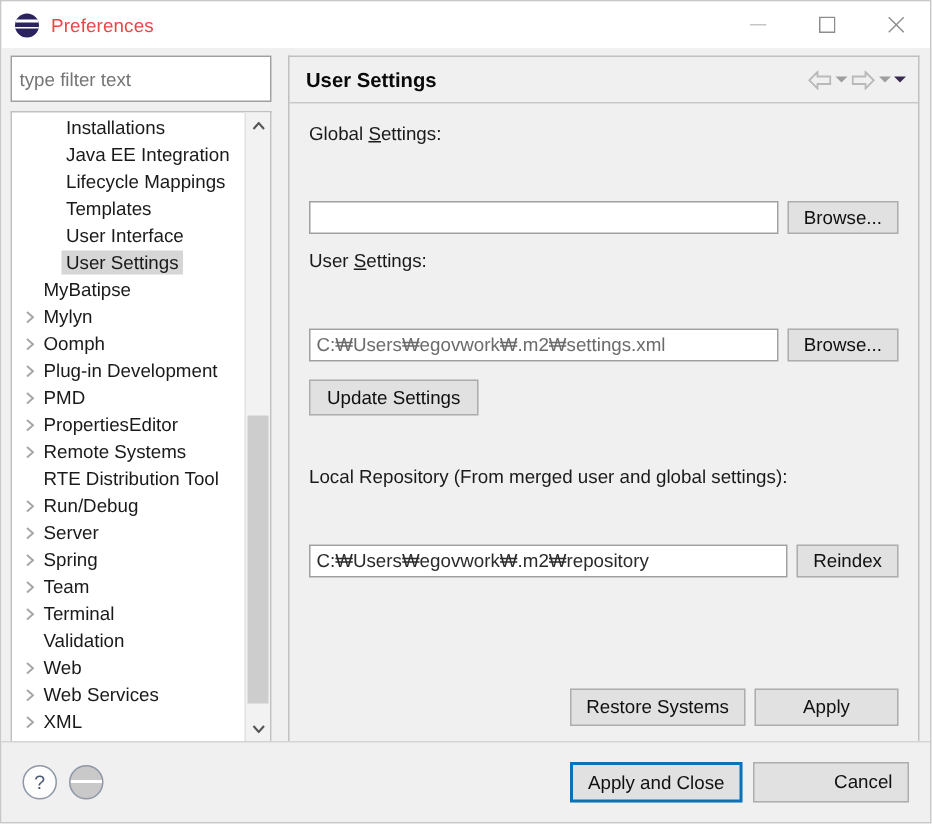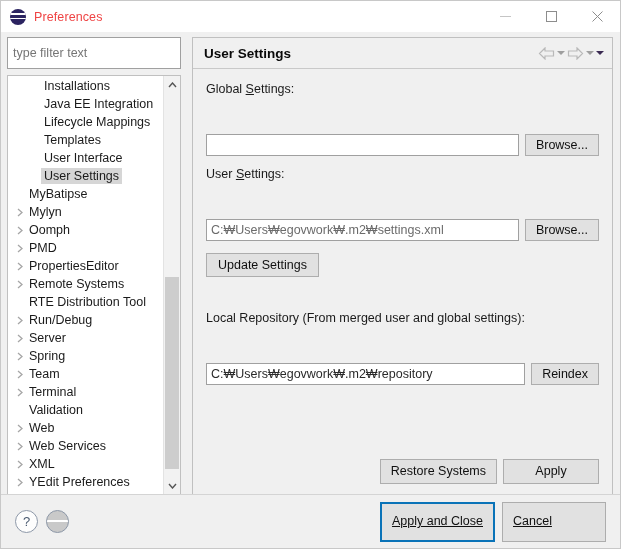--- a/index.html
+++ b/index.html
@@ -288,24 +288,23 @@
   #dot-icon::before {
     content: "";
     position: absolute; left: 0; right: 0; top: 9px;
     height: 2px; background: #ffffff;
   }
   #bottom-actions {
     margin-left: auto;
     display: flex; gap: 7px;
   }
   #bottom-actions .btn {
-    height: 40px; line-height: 25px;
+    height: 27px; line-height: 25px;
     min-width: 104px;
-    text-align: left;
-    text-decoration: underline;
+    text-align: right;
   }
   #apply-and-close-button {
     border: 2px solid #0a73b8;
     line-height: 23px;
   }
 </style>
 </head>
 <body>
 
 <div id="window">
@@ -376,20 +375,28 @@
                 </svg>
               </span>
               <span class="tlabel">Oomph</span>
             </div>
             <div class="trow depth0">
               <span class="arrow">
                 <svg width="6" height="9" viewBox="0 0 6 9">
                   <path d="M1 1 L5 4.5 L1 8" fill="none" stroke="#a6a6a6" stroke-width="1.3"></path>
                 </svg>
               </span>
+              <span class="tlabel">Plug-in Development</span>
+            </div>
+            <div class="trow depth0">
+              <span class="arrow">
+                <svg width="6" height="9" viewBox="0 0 6 9">
+                  <path d="M1 1 L5 4.5 L1 8" fill="none" stroke="#a6a6a6" stroke-width="1.3"></path>
+                </svg>
+              </span>
               <span class="tlabel">PMD</span>
             </div>
             <div class="trow depth0">
               <span class="arrow">
                 <svg width="6" height="9" viewBox="0 0 6 9">
                   <path d="M1 1 L5 4.5 L1 8" fill="none" stroke="#a6a6a6" stroke-width="1.3"></path>
                 </svg>
               </span>
               <span class="tlabel">PropertiesEditor</span>
             </div>

